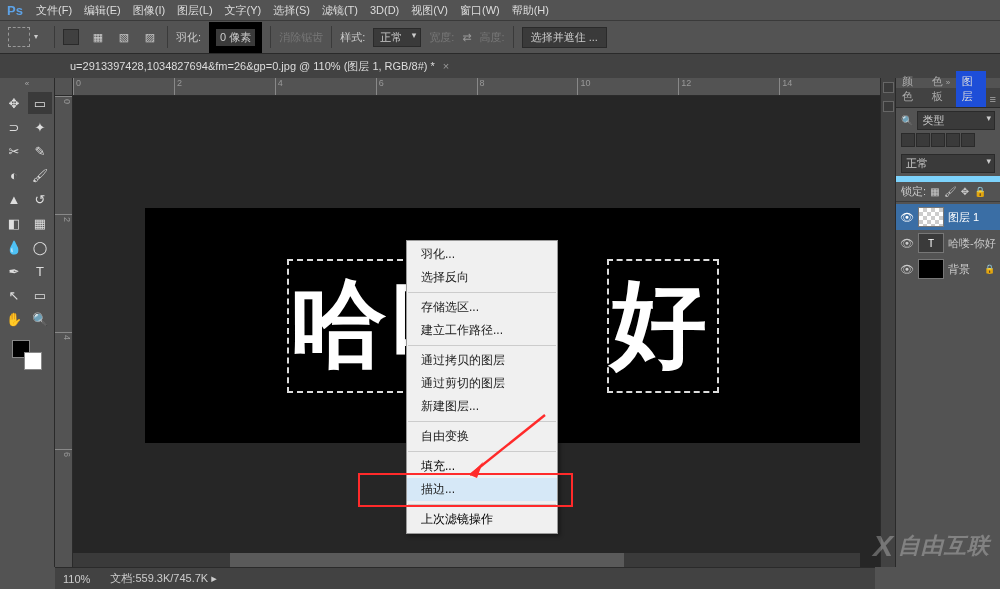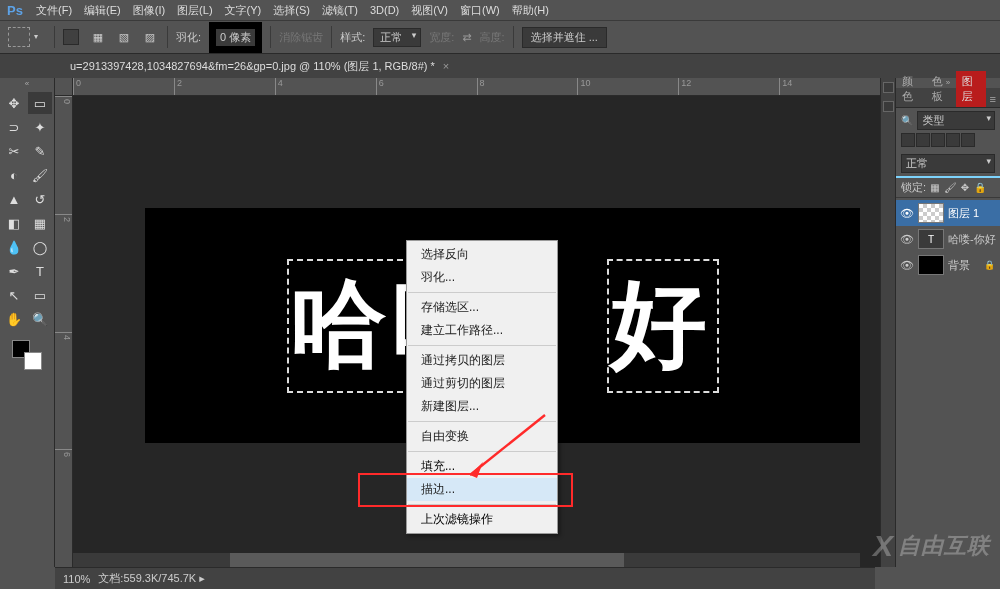--- a/index.html
+++ b/index.html
@@ -46,38 +46,38 @@
 .ctxmenu .mi.hover{background:#d6e8f7}
 .ctxmenu hr{border:none;border-top:1px solid #ccc;margin:3px 1px}
 .highlight-box{position:absolute;top:473px;left:358px;width:215px;height:34px;border:2px solid #ff2a2a;pointer-events:none}
 .red-arrow{position:absolute;top:410px;left:455px;width:100px;height:80px;pointer-events:none}
 .panelstack{width:15px;background:#424242;border-left:1px solid #2a2a2a;display:flex;flex-direction:column;align-items:center;padding-top:4px;gap:8px}
 .panelstack .pic{width:11px;height:11px;background:#3a3a3a;border:1px solid #666}
 .right{width:105px;background:#535353;border-left:1px solid #2a2a2a;display:flex;flex-direction:column}
 .right .collapse{height:10px;text-align:center;color:#aaa;font-size:8px;cursor:pointer}
 .right .panel-tabs{height:20px;background:#424242;display:flex;align-items:flex-end;border-bottom:1px solid #2a2a2a}
 .right .panel-tabs .pt{padding:3px 6px;font-size:11px;color:#aaa;cursor:pointer}
-.right .panel-tabs .pt.active{background:#b91c1c;color:#ddd}
+.right .panel-tabs .pt.active{background:#1d4ed8;color:#ddd}
 .right .panel-tabs .menu{margin-left:auto;padding:2px 4px;color:#aaa;cursor:pointer}
 .right .row{display:flex;align-items:center;padding:3px 5px;gap:4px}
 .right .sel2{flex:1;background:#3a3a3a;border:1px solid #2a2a2a;padding:1px 4px;position:relative}
 .right .sel2::after{content:"▾";position:absolute;right:3px;font-size:9px}
 .right .filters{display:flex;gap:1px;padding:0 5px 4px}
 .right .filters .f{width:14px;height:14px;background:#3a3a3a;border:1px solid #2a2a2a}
 .right .layers{flex:1;padding:2px 0}
 .right .layer{display:flex;align-items:center;padding:3px 4px;gap:4px;cursor:pointer}
 .right .layer.active{background:#3a6ea5;color:#fff}
 .right .layer .eye{width:14px;text-align:center}
 .right .layer .thumb{width:26px;height:20px;background:#000;border:1px solid #777;display:flex;align-items:center;justify-content:center;font-size:10px}
 .right .layer .thumb.checker{background:repeating-conic-gradient(#ccc 0 25%,#fff 0 50%) 0 0/8px 8px}
 .right .layer .thumb.t{color:#fff;background:#3a3a3a}
 .right .layer .nm{font-size:11px}
-.right .lock-row{display:flex;align-items:center;padding:2px 5px;gap:3px;border-top:2px solid #7dd3fc;border-bottom:1px solid #3a3a3a}
+.right .lock-row{display:flex;align-items:center;padding:2px 5px;gap:3px;border-top:6px solid #7dd3fc;border-bottom:1px solid #3a3a3a}
 .right .lock-row .l{width:12px;height:12px;font-size:10px;text-align:center}
-.statusbar{position:absolute;left:55px;right:125px;bottom:0;height:22px;background:#424242;border-top:1px solid #2a2a2a;display:flex;align-items:center;padding:0 8px;gap:8px;font-size:11px;color:#ccc}
+.statusbar{position:absolute;left:55px;right:125px;bottom:0;height:22px;background:#424242;border-top:1px solid #2a2a2a;display:flex;align-items:center;padding:0 8px;gap:20px;font-size:11px;color:#ccc}
 .scroll-h{position:absolute;bottom:22px;left:73px;right:140px;height:14px;background:#3a3a3a}
 .scroll-h .thumb{position:absolute;left:20%;width:50%;height:100%;background:#5a5a5a}
 .watermark{position:absolute;right:10px;bottom:26px;font-size:22px;font-weight:bold;font-style:italic;color:rgba(255,255,255,.28);letter-spacing:1px;display:flex;align-items:center;gap:4px}
 .watermark .x{font-size:30px;font-weight:900}
 </style>
 </head>
 <body>
 
 <div class="menubar">
   <div class="logo">Ps</div>
@@ -230,22 +230,22 @@
         <span class="eye">👁</span>
         <div class="thumb"></div>
         <span class="nm">背景</span>
         <span style="margin-left:auto;font-size:9px">🔒</span>
       </div>
     </div>
   </div>
 </div>
 
 <div class="ctxmenu">
+  <div class="mi">羽化...</div>
   <div class="mi">选择反向</div>
-  <div class="mi">羽化...</div>
   <hr>
   <div class="mi">存储选区...</div>
   <div class="mi">建立工作路径...</div>
   <hr>
   <div class="mi">通过拷贝的图层</div>
   <div class="mi">通过剪切的图层</div>
   <div class="mi">新建图层...</div>
   <hr>
   <div class="mi">自由变换</div>
   <hr>

